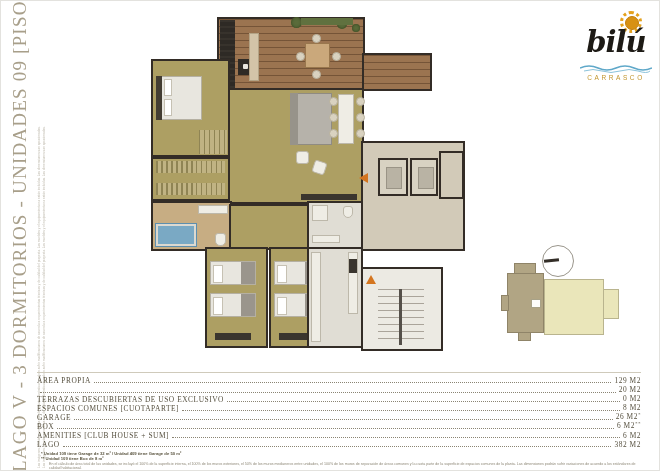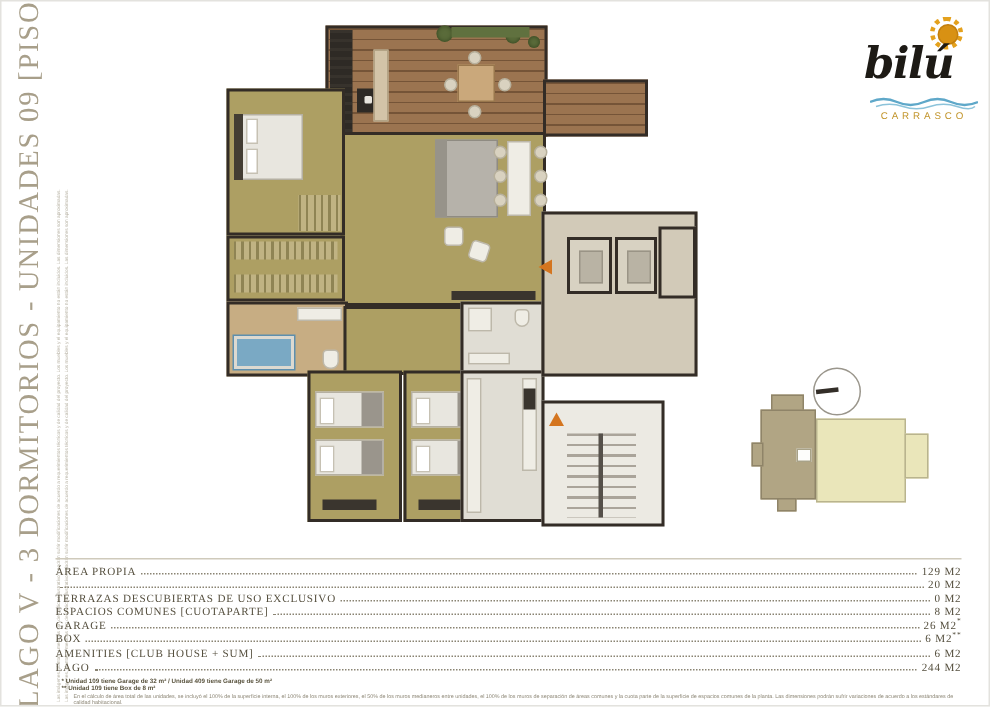--- a/index.html
+++ b/index.html
@@ -14,21 +14,21 @@
           transform:rotate(180deg);font-family:"Liberation Sans",sans-serif;font-size:3.2px;
           line-height:4.6px;color:#b9b4a6;overflow:hidden;white-space:normal;}
   #vmicro1{left:36px;} #vmicro2{left:41px;}
 
   
   #logo{position:absolute;left:575px;top:8px;width:80px;height:78px;}
   #sun{position:absolute;left:44px;top:2px;width:22px;height:22px;border-radius:50%;
        border:3px dotted #e4a11d;box-sizing:border-box;}
   #sun .core{position:absolute;left:2px;top:2px;width:12px;height:12px;border-radius:50%;
        background:#d89113;border:1px solid #c27f0e;}
-  #brand{position:absolute;left:0;top:16px;width:80px;text-align:left;
+  #brand{position:absolute;left:0;top:16px;width:80px;text-align:center;
        font-family:"DejaVu Serif",serif;font-style:italic;font-weight:bold;
        font-size:29px;color:#1d1a15;letter-spacing:-1px;}
   #wave{position:absolute;left:4px;top:55px;}
   #loc{position:absolute;left:0;top:65px;width:80px;text-align:center;
        font-family:"Liberation Sans",sans-serif;font-size:6.5px;letter-spacing:2.6px;color:#c2952c;}
 
   
   .room{position:absolute;border:2.5px solid #332c26;box-sizing:border-box;}
   .khaki{background:#ad9f63;}
   .deck{background:#9b7450;background-image:repeating-linear-gradient(to bottom,rgba(70,45,25,.45) 0 1px,transparent 1px 7px);}
@@ -306,21 +306,21 @@
         <span class="tval"><span>6 M2</span><span class="tsup">**</span></span>
       </div>
     <div class="trow">
         <span>AMENITIES [CLUB HOUSE + SUM]</span>
         <span class="leader"></span>
         <span class="tval"><span>6 M2</span><span class="tsup"></span></span>
       </div>
     <div class="trow">
         <span>LAGO</span>
         <span class="leader"></span>
-        <span class="tval"><span>244 M2</span><span class="tsup"></span></span>
+        <span class="tval"><span>382 M2</span><span class="tsup"></span></span>
       </div>
   </div>
 
   <div id="fn">
     <div id="fn1">* Unidad 109 tiene Garage de 32 m² / Unidad 409 tiene Garage de 50 m²</div>
     <div id="fn2">** Unidad 109 tiene Box de 8 m²</div>
     <div id="fn3">En el cálculo de área total de las unidades, se incluyó el 100% de la superficie interna, el 100% de los muros exteriores, el 50% de los muros medianeros entre unidades, el 100% de los muros de separación de áreas comunes y la cuota parte de la superficie de espacios comunes de la planta. Las dimensiones podrán sufrir variaciones de acuerdo a los estándares de calidad habitacional.</div>
   </div>
 
 </div>

